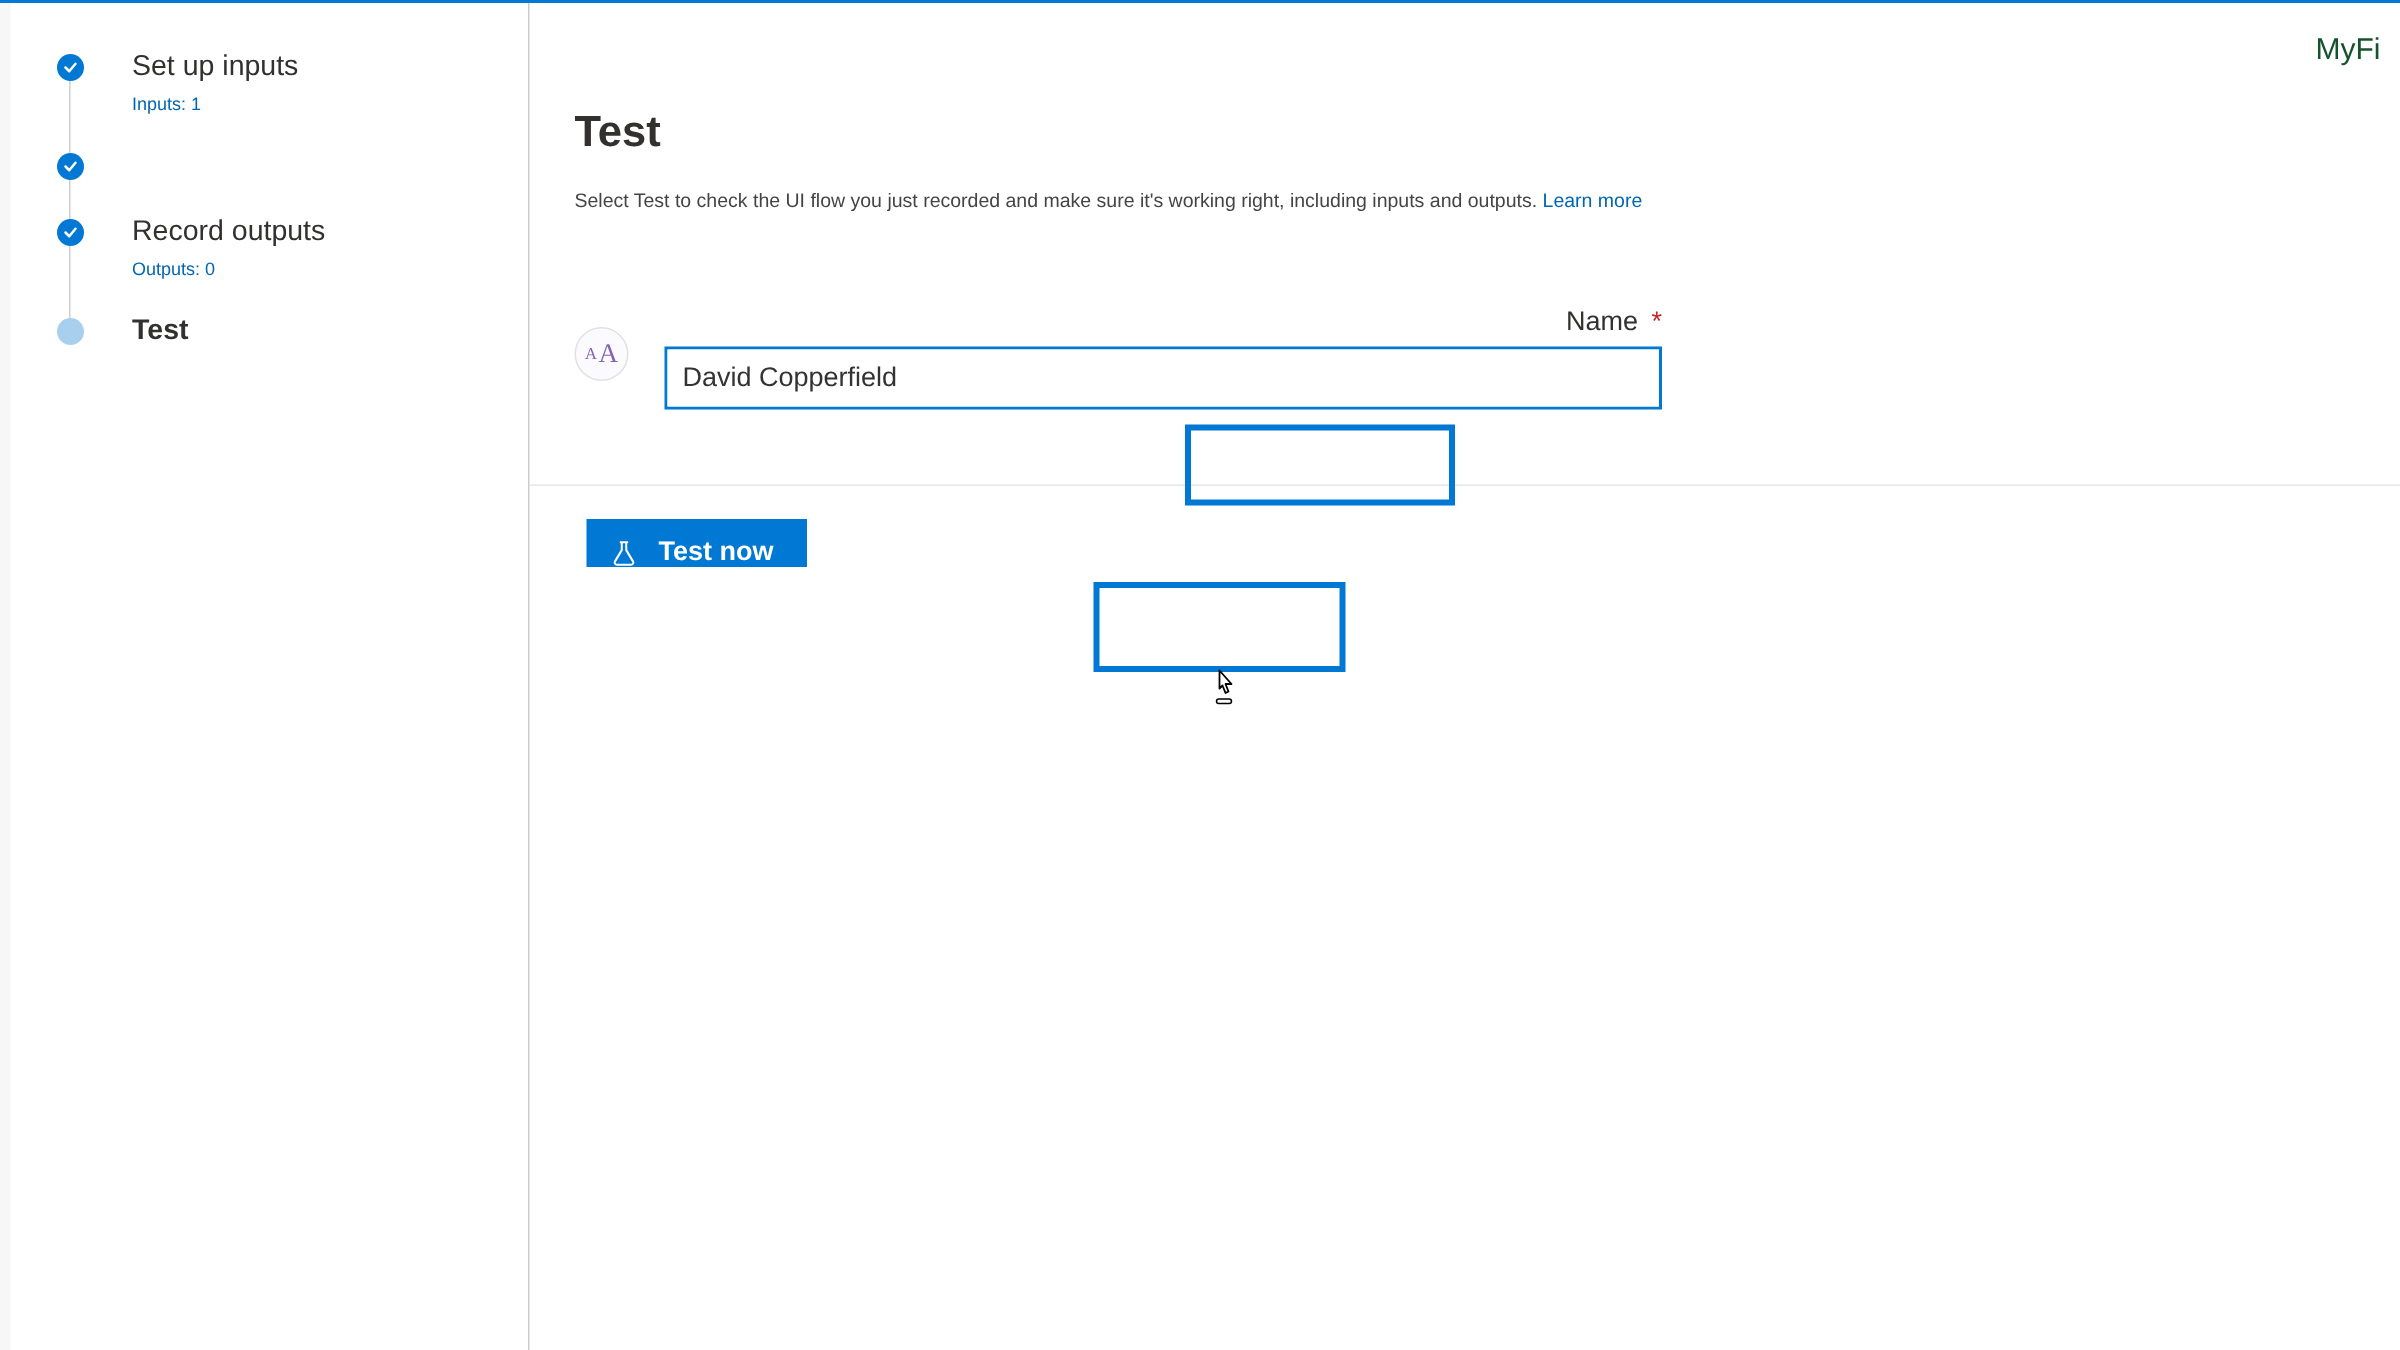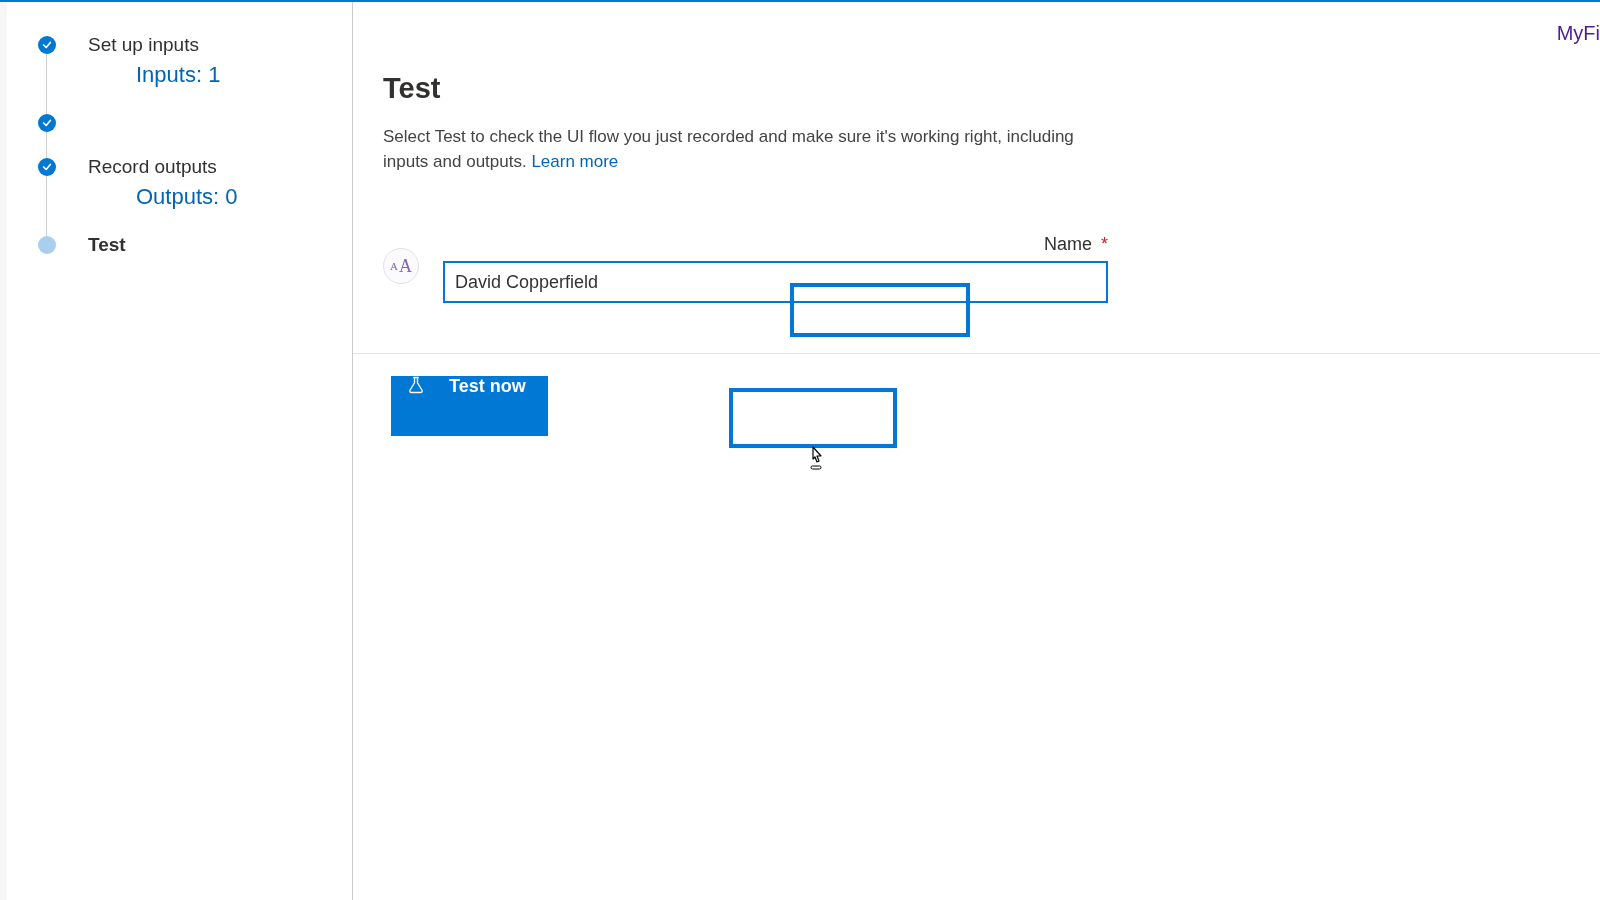--- a/index.html
+++ b/index.html
@@ -80,50 +80,49 @@
     display: flex;
     flex-direction: column;
     gap: 2px;
     margin-top: -2px;
   }
   .step-title {
     font-size: 19px;
     color: var(--text);
   }
   .step-sub {
-    font-size: 22px;
+    font-size: 12px;
     color: var(--link-blue);
     margin-top: 4px;
-    margin-left: 48px;
   }
   .step.current .step-title {
     font-weight: 600;
   }
 
   
   .main {
     flex: 1;
     position: relative;
     padding: 70px 30px 0 30px;
   }
   .flow-name {
     position: absolute;
     top: 20px;
-    right: 0px;
+    right: 13px;
     font-size: 20px;
-    color: #4c1d95;
+    color: #14532d;
     white-space: nowrap;
   }
   .page-title {
     font-size: 29px;
     font-weight: 600;
     margin: 0 0 20px 0;
   }
   .page-desc {
-    font-size: 17px;
+    font-size: 13px;
     line-height: 1.45;
     color: #444;
     max-width: 720px;
   }
   .page-desc a {
     color: var(--link-blue);
     text-decoration: none;
   }
 
   .form-area {
@@ -198,27 +197,27 @@
   }
 
   .actions {
     margin-top: 22px;
     padding-left: 8px;
   }
   .test-btn {
     background: var(--ms-blue);
     color: #fff;
     border: none;
-    height: 60px;
+    height: 32px;
     padding: 0 22px 0 16px;
     font-size: 18px;
     font-weight: 600;
     display: inline-flex;
-    align-items: flex-start;
-    gap: 24px;
+    align-items: flex-end;
+    gap: 14px;
     cursor: pointer;
   }
   .flask-icon { width: 18px; height: 18px; display:block; }
 
   
   .cursor {
     position: absolute;
     left: 454px; top: 444px;
     width: 20px; height: 26px;
     pointer-events: none;

